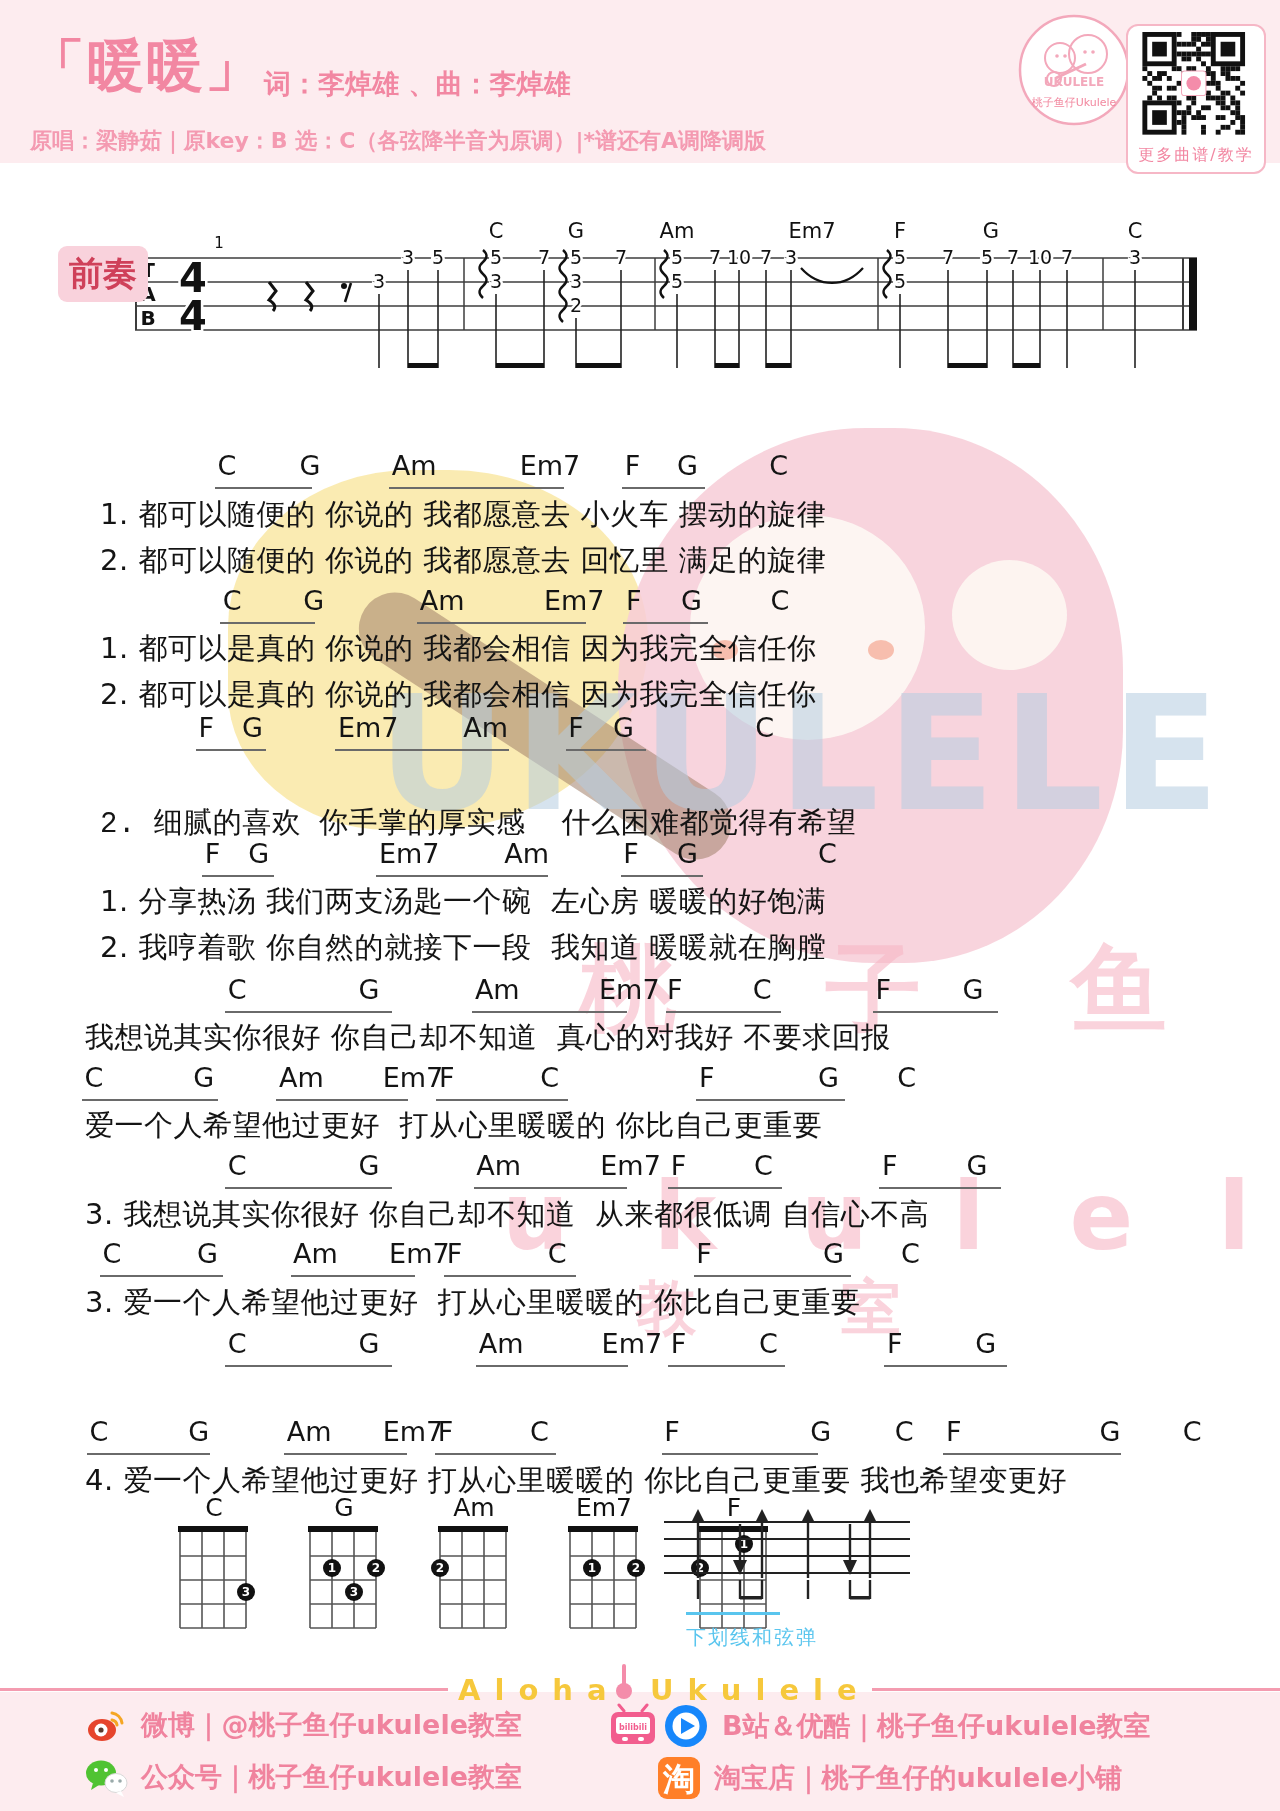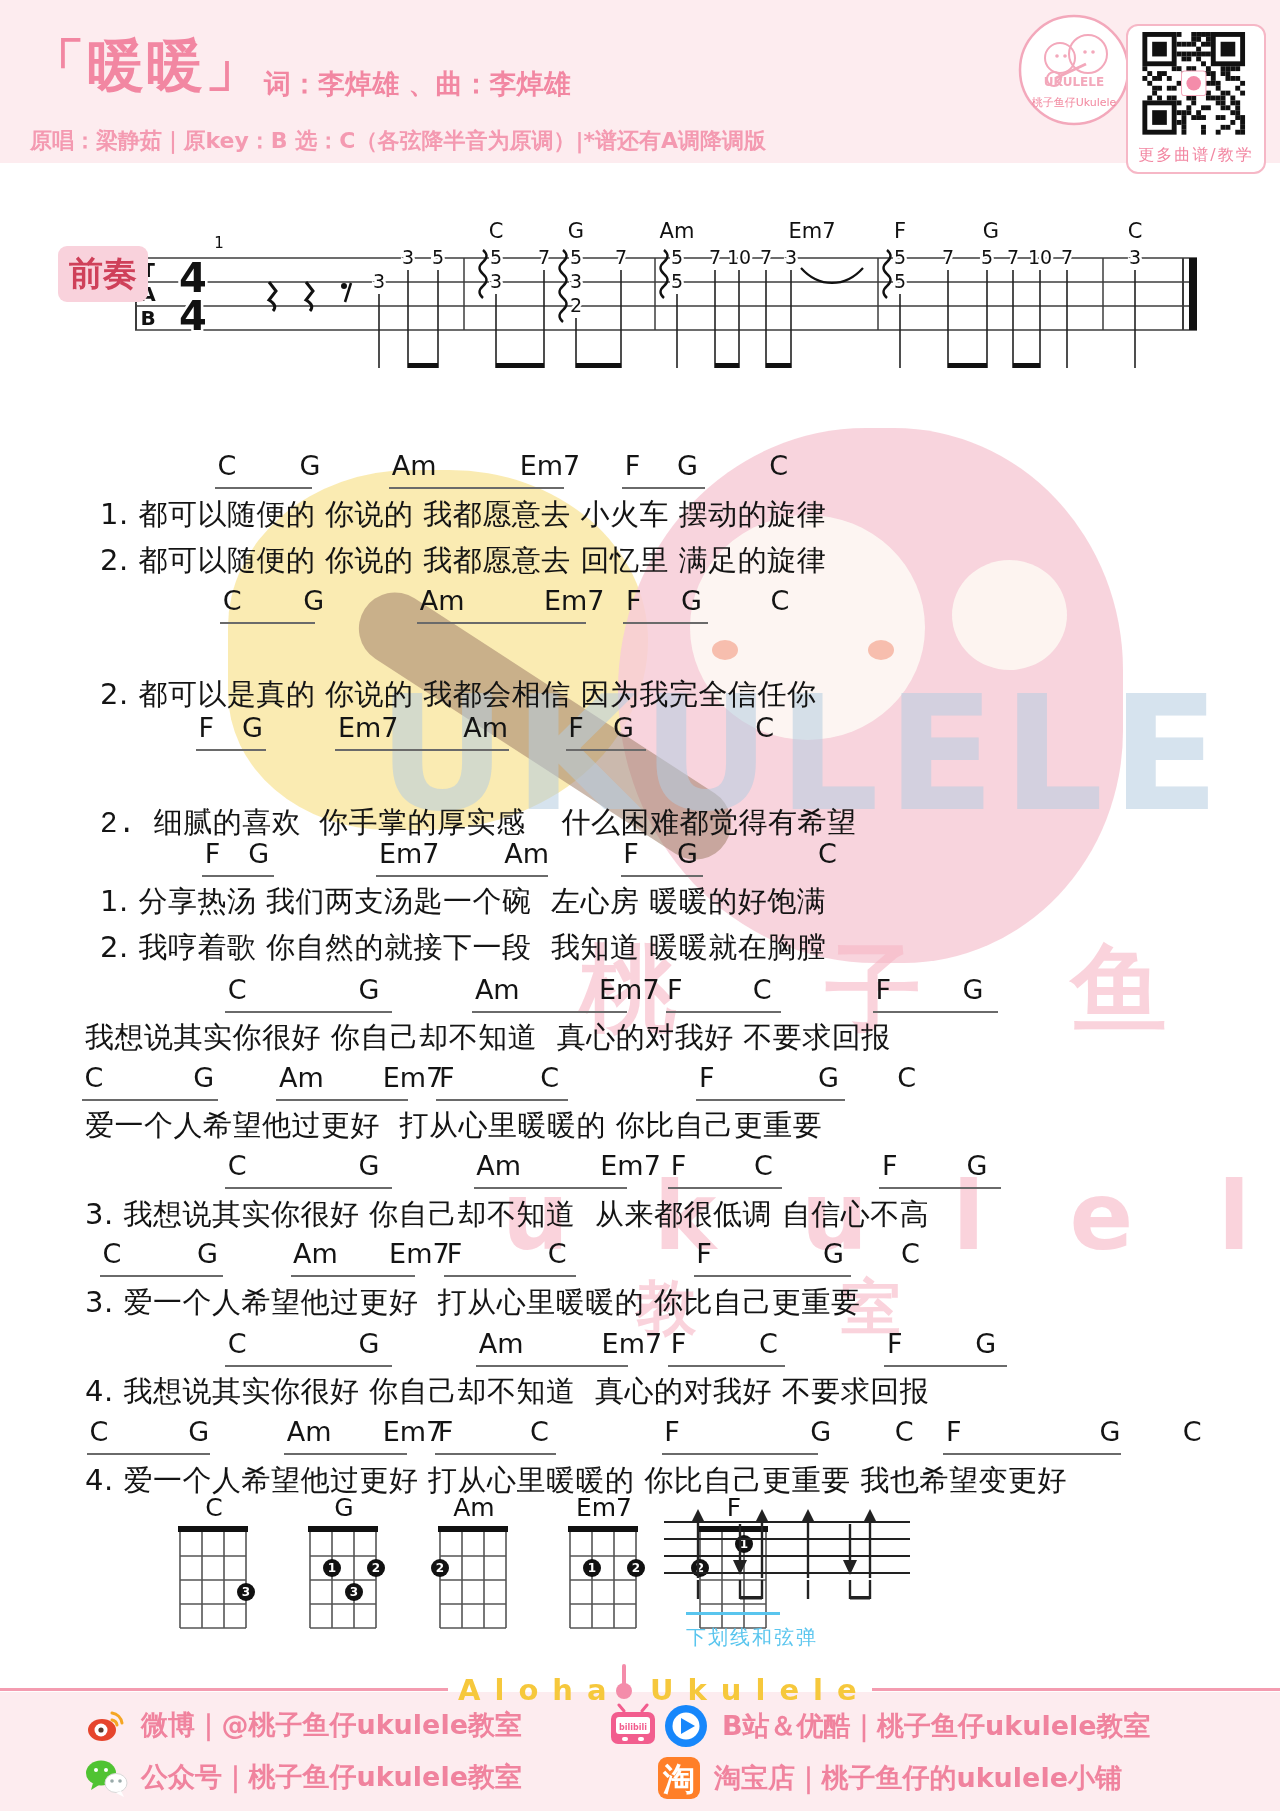--- a/index.html
+++ b/index.html
@@ -345,20 +345,21 @@
       <span class="chord" style="left: 23.7%;">G</span>
       <span class="chord" style="left: 32.8%;">Am</span>
       <span class="chord" style="left: 42.5%;">Em7</span>
       <span class="chord" style="left: 48.9%;">F</span>
       <span class="chord" style="left: 53.2%;">G</span>
       <span class="chord" style="left: 60.2%;">C</span>
       <div class="chord-u" style="left: 17.2%; width: 7.4%;"></div>
       <div class="chord-u" style="left: 32.6%; width: 13.2%;"></div>
       <div class="chord-u" style="left: 48.7%; width: 6.6%;"></div>
     </div>
+    <div class="lyric" style="top: 629px; left: 100px;">1. 都可以是真的 你说的 我都会相信 因为我完全信任你</div>
     <div class="lyric" style="top: 675px; left: 100px;">2. 都可以是真的 你说的 我都会相信 因为我完全信任你</div>
     <div class="chord-row" style="top: 712px;">
       <span class="chord" style="left: 15.5%;">F</span>
       <span class="chord" style="left: 18.9%;">G</span>
       <span class="chord" style="left: 26.4%;">Em7</span>
       <span class="chord" style="left: 36.2%;">Am</span>
       <span class="chord" style="left: 44.4%;">F</span>
       <span class="chord" style="left: 47.9%;">G</span>
       <span class="chord" style="left: 59%;">C</span>
       <div class="chord-u" style="left: 15.3%; width: 5.5%;"></div>
@@ -449,21 +450,20 @@
       <span class="chord" style="left: 47%;">Em7</span>
       <span class="chord" style="left: 52.4%;">F</span>
       <span class="chord" style="left: 59.3%;">C</span>
       <span class="chord" style="left: 69.3%;">F</span>
       <span class="chord" style="left: 76.2%;">G</span>
       <div class="chord-u" style="left: 17.6%; width: 13%;"></div>
       <div class="chord-u" style="left: 37.2%; width: 11.9%;"></div>
       <div class="chord-u" style="left: 52.2%; width: 9.1%;"></div>
       <div class="chord-u" style="left: 69.1%; width: 9.6%;"></div>
     </div>
-    <div class="lyric" style="top: 1372px; left: 85px;">4. 我想说其实你很好 你自己却不知道  真心的对我好 不要求回报</div>
     <div class="chord-row" style="top: 1416px;">
       <span class="chord" style="left: 7%;">C</span>
       <span class="chord" style="left: 14.7%;">G</span>
       <span class="chord" style="left: 22.4%;">Am</span>
       <span class="chord" style="left: 29.9%;">Em7</span>
       <span class="chord" style="left: 34.2%;">F</span>
       <span class="chord" style="left: 41.4%;">C</span>
       <span class="chord" style="left: 51.9%;">F</span>
       <span class="chord" style="left: 63.3%;">G</span>
       <span class="chord" style="left: 69.9%;">C</span>

